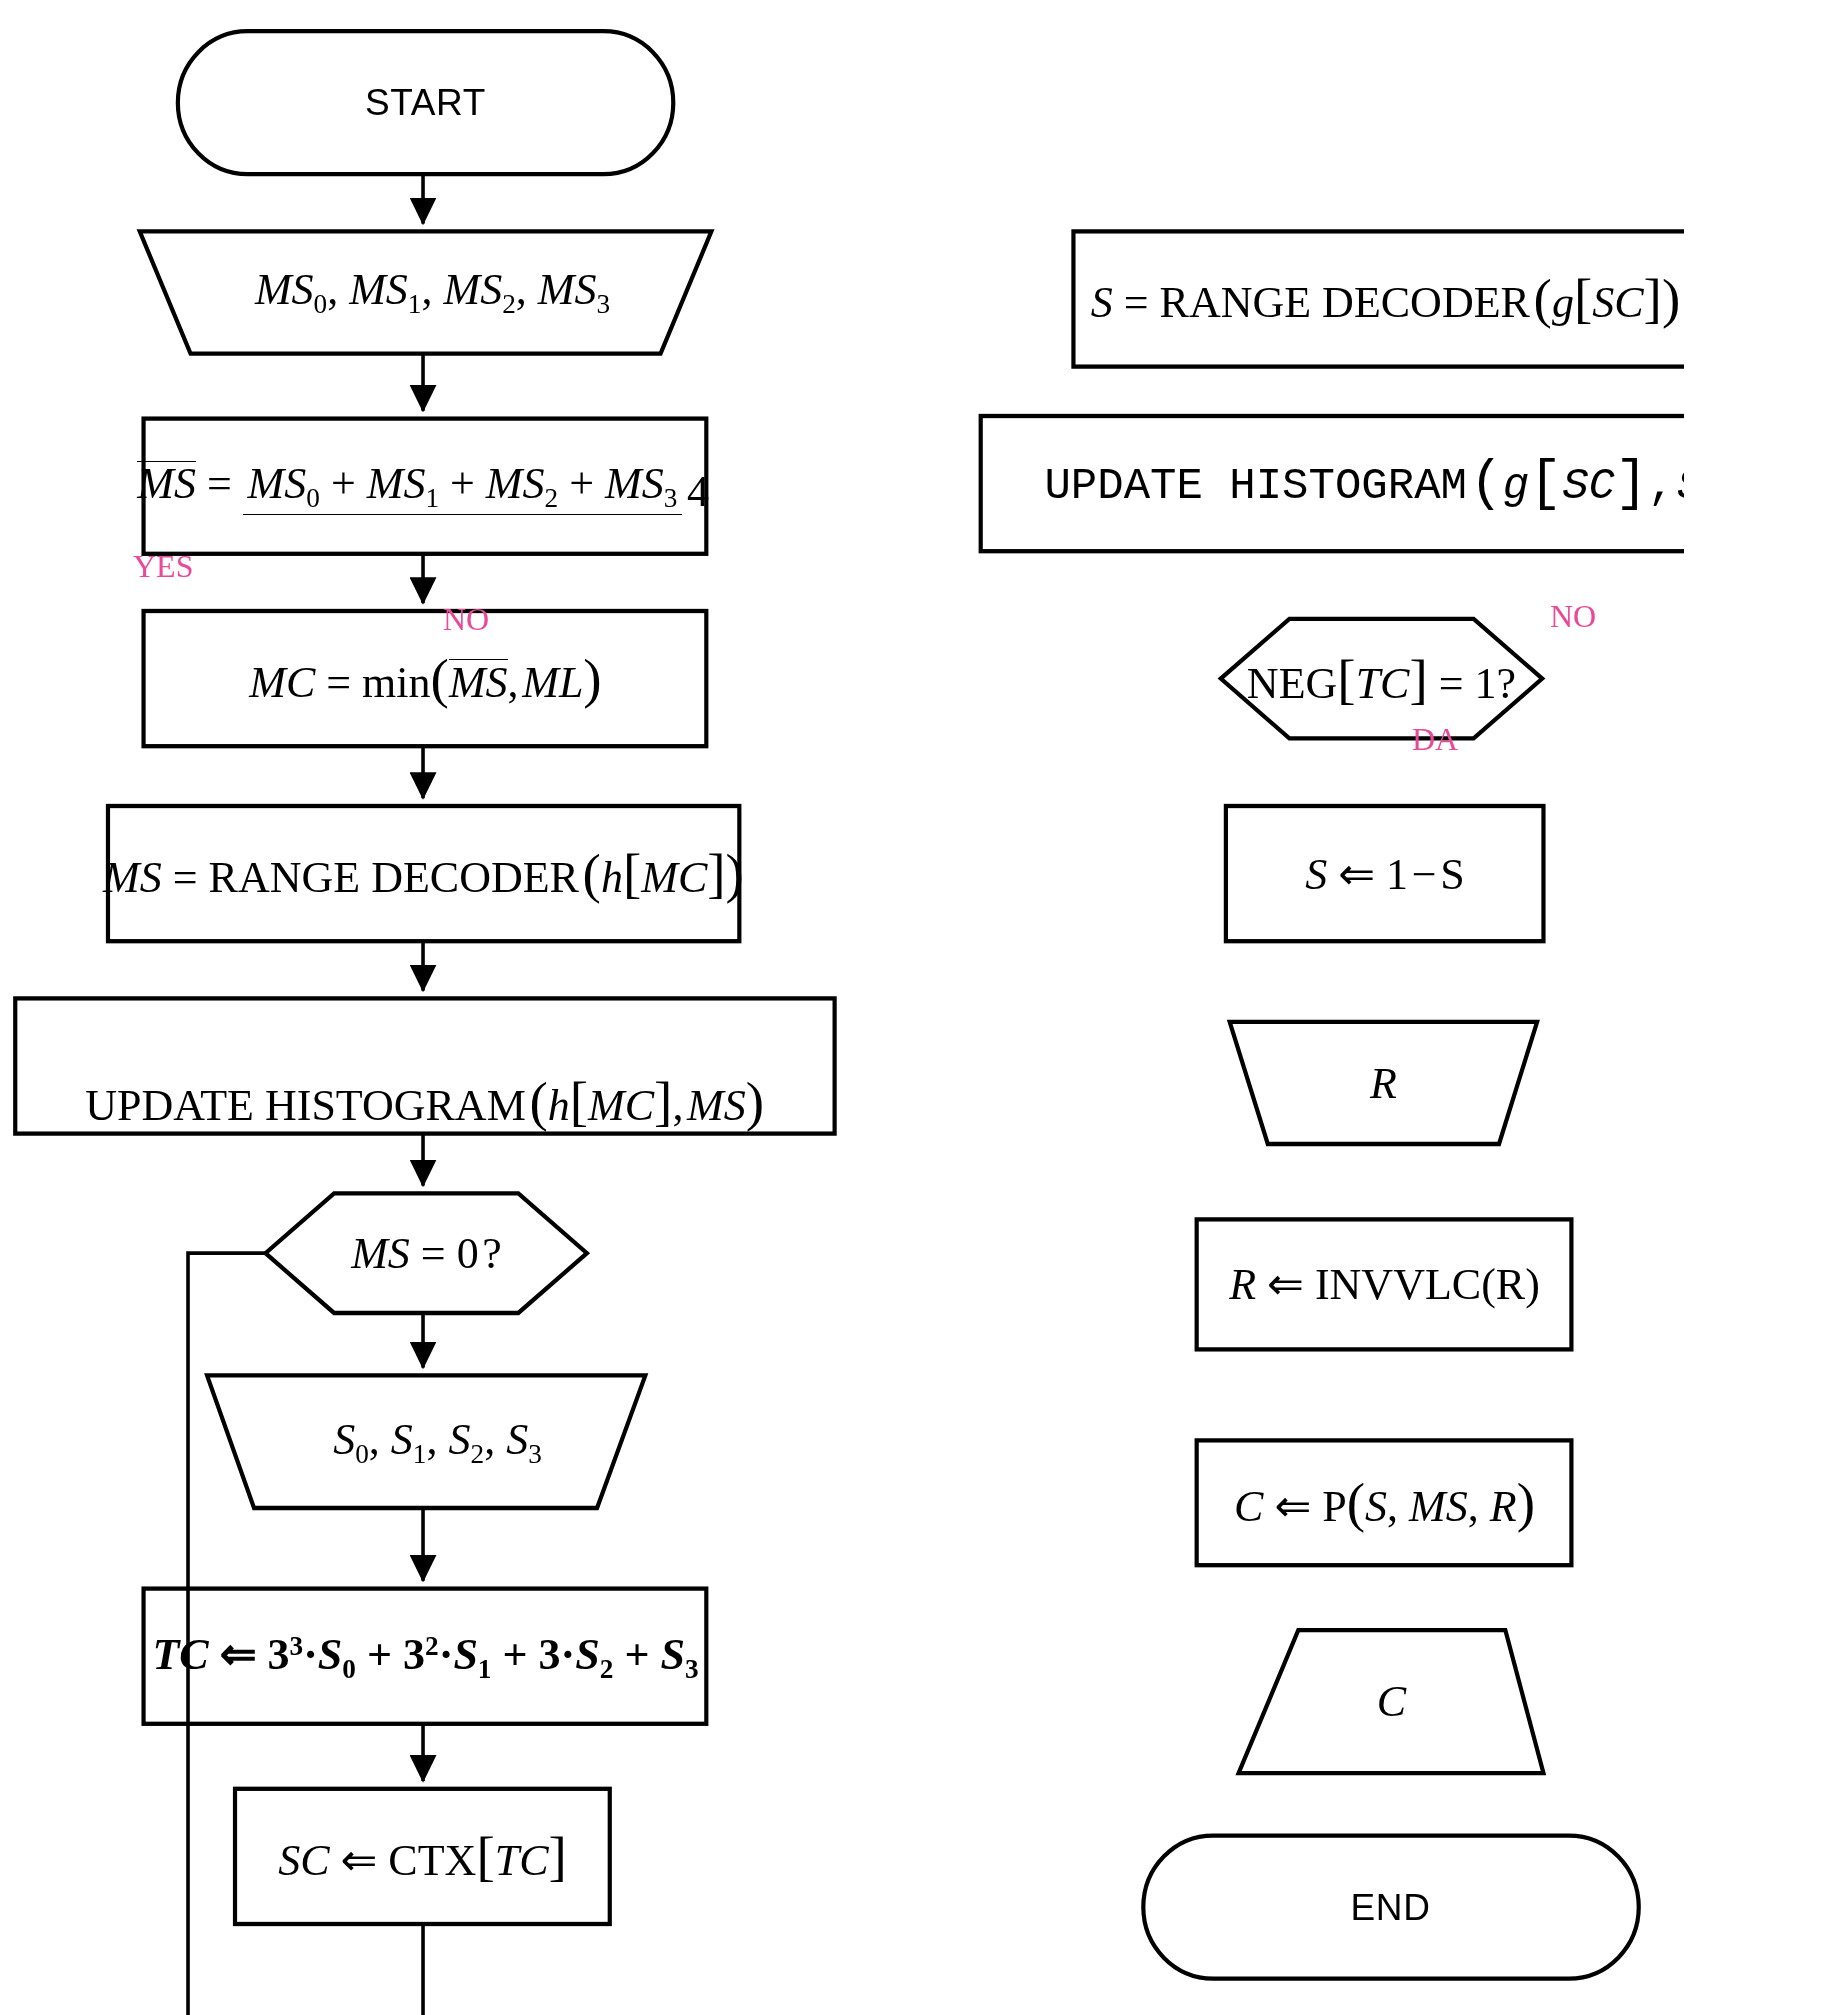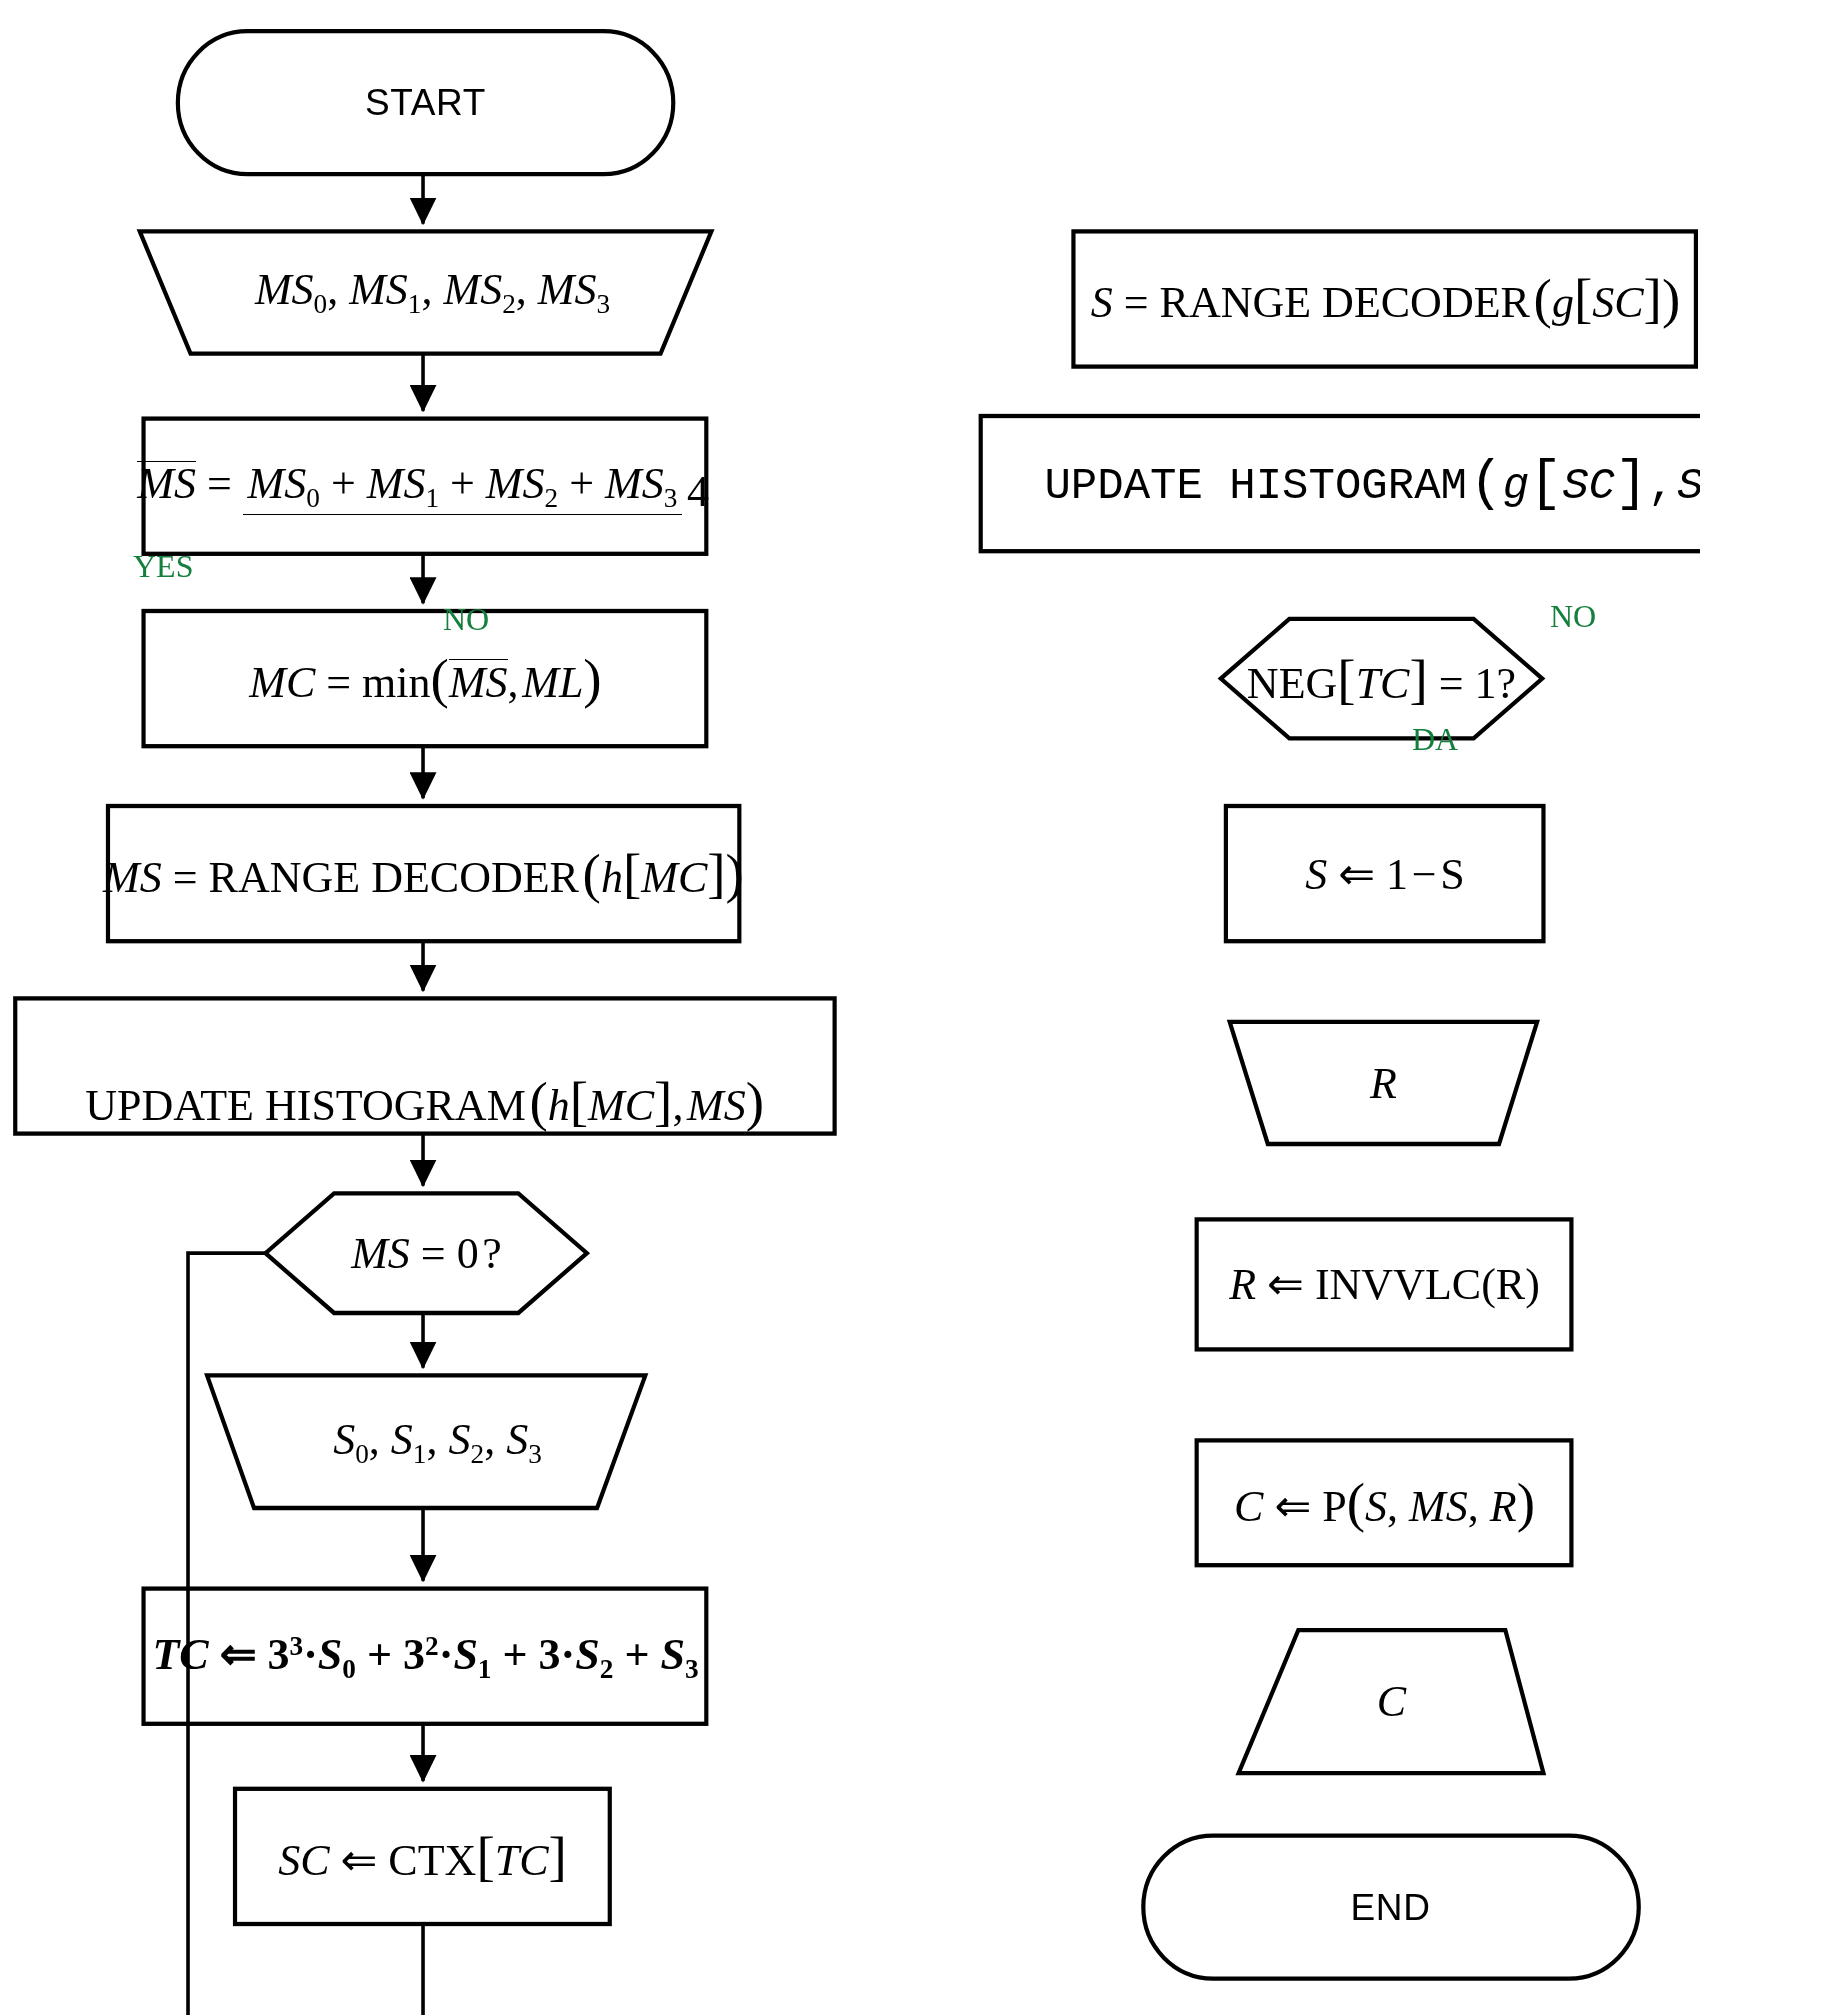--- a/index.html
+++ b/index.html
@@ -1,30 +1,30 @@
 <!DOCTYPE html>
 <html style="font-size:9.6px"><head>
 <meta charset="utf-8">
 <style>
   html,body{margin:0;padding:0;background:#ffffff;}
   body{font-family:"Liberation Serif", serif;}
-  #root{position:relative;width:1684px;height:2015px;background:#fff;overflow:hidden;padding-left:16px;}
+  #root{position:relative;width:1684px;height:2015px;background:#fff;overflow:hidden;}
   svg#canvas{position:absolute;left:0;top:0;width:1842px;height:2015px;}
   .shape-text{
     position:absolute;
     display:flex;align-items:center;justify-content:center;
     text-align:center;
     color:#000;
     font-family:"Liberation Serif", serif;
     white-space:nowrap;
     pointer-events:none;
   }
   .term{font-family:"Liberation Sans", sans-serif;font-size:37px;letter-spacing:0.6px;}
   .mathbox{font-size:44px;}
-  .edge-label{position:absolute;font-family:"Liberation Serif", serif;font-size:32px;color:#15803d;}
+  .edge-label{position:absolute;font-family:"Liberation Serif", serif;font-size:32px;color:#ec4899;}
   i.v{font-style:italic;}
   .frac{display:inline-flex;align-items:flex-end;vertical-align:middle;line-height:1.05;}
   .frac > .num{border-bottom:1.8px solid #000;padding:0 4.8px 1.2px 4.8px;}
   .frac > .den{padding:1.2px 4.8px 0 4.8px;}
   .ovl{border-top:1.8px solid #000;padding-top:0.6px;display:inline-block;line-height:1.0;}
   sub{font-size:0.62em;vertical-align:-0.32em;}
   sup{font-size:0.62em;vertical-align:0.52em;}
   .big{font-size:1.25em;font-style:normal;}
 </style>
 </head>

